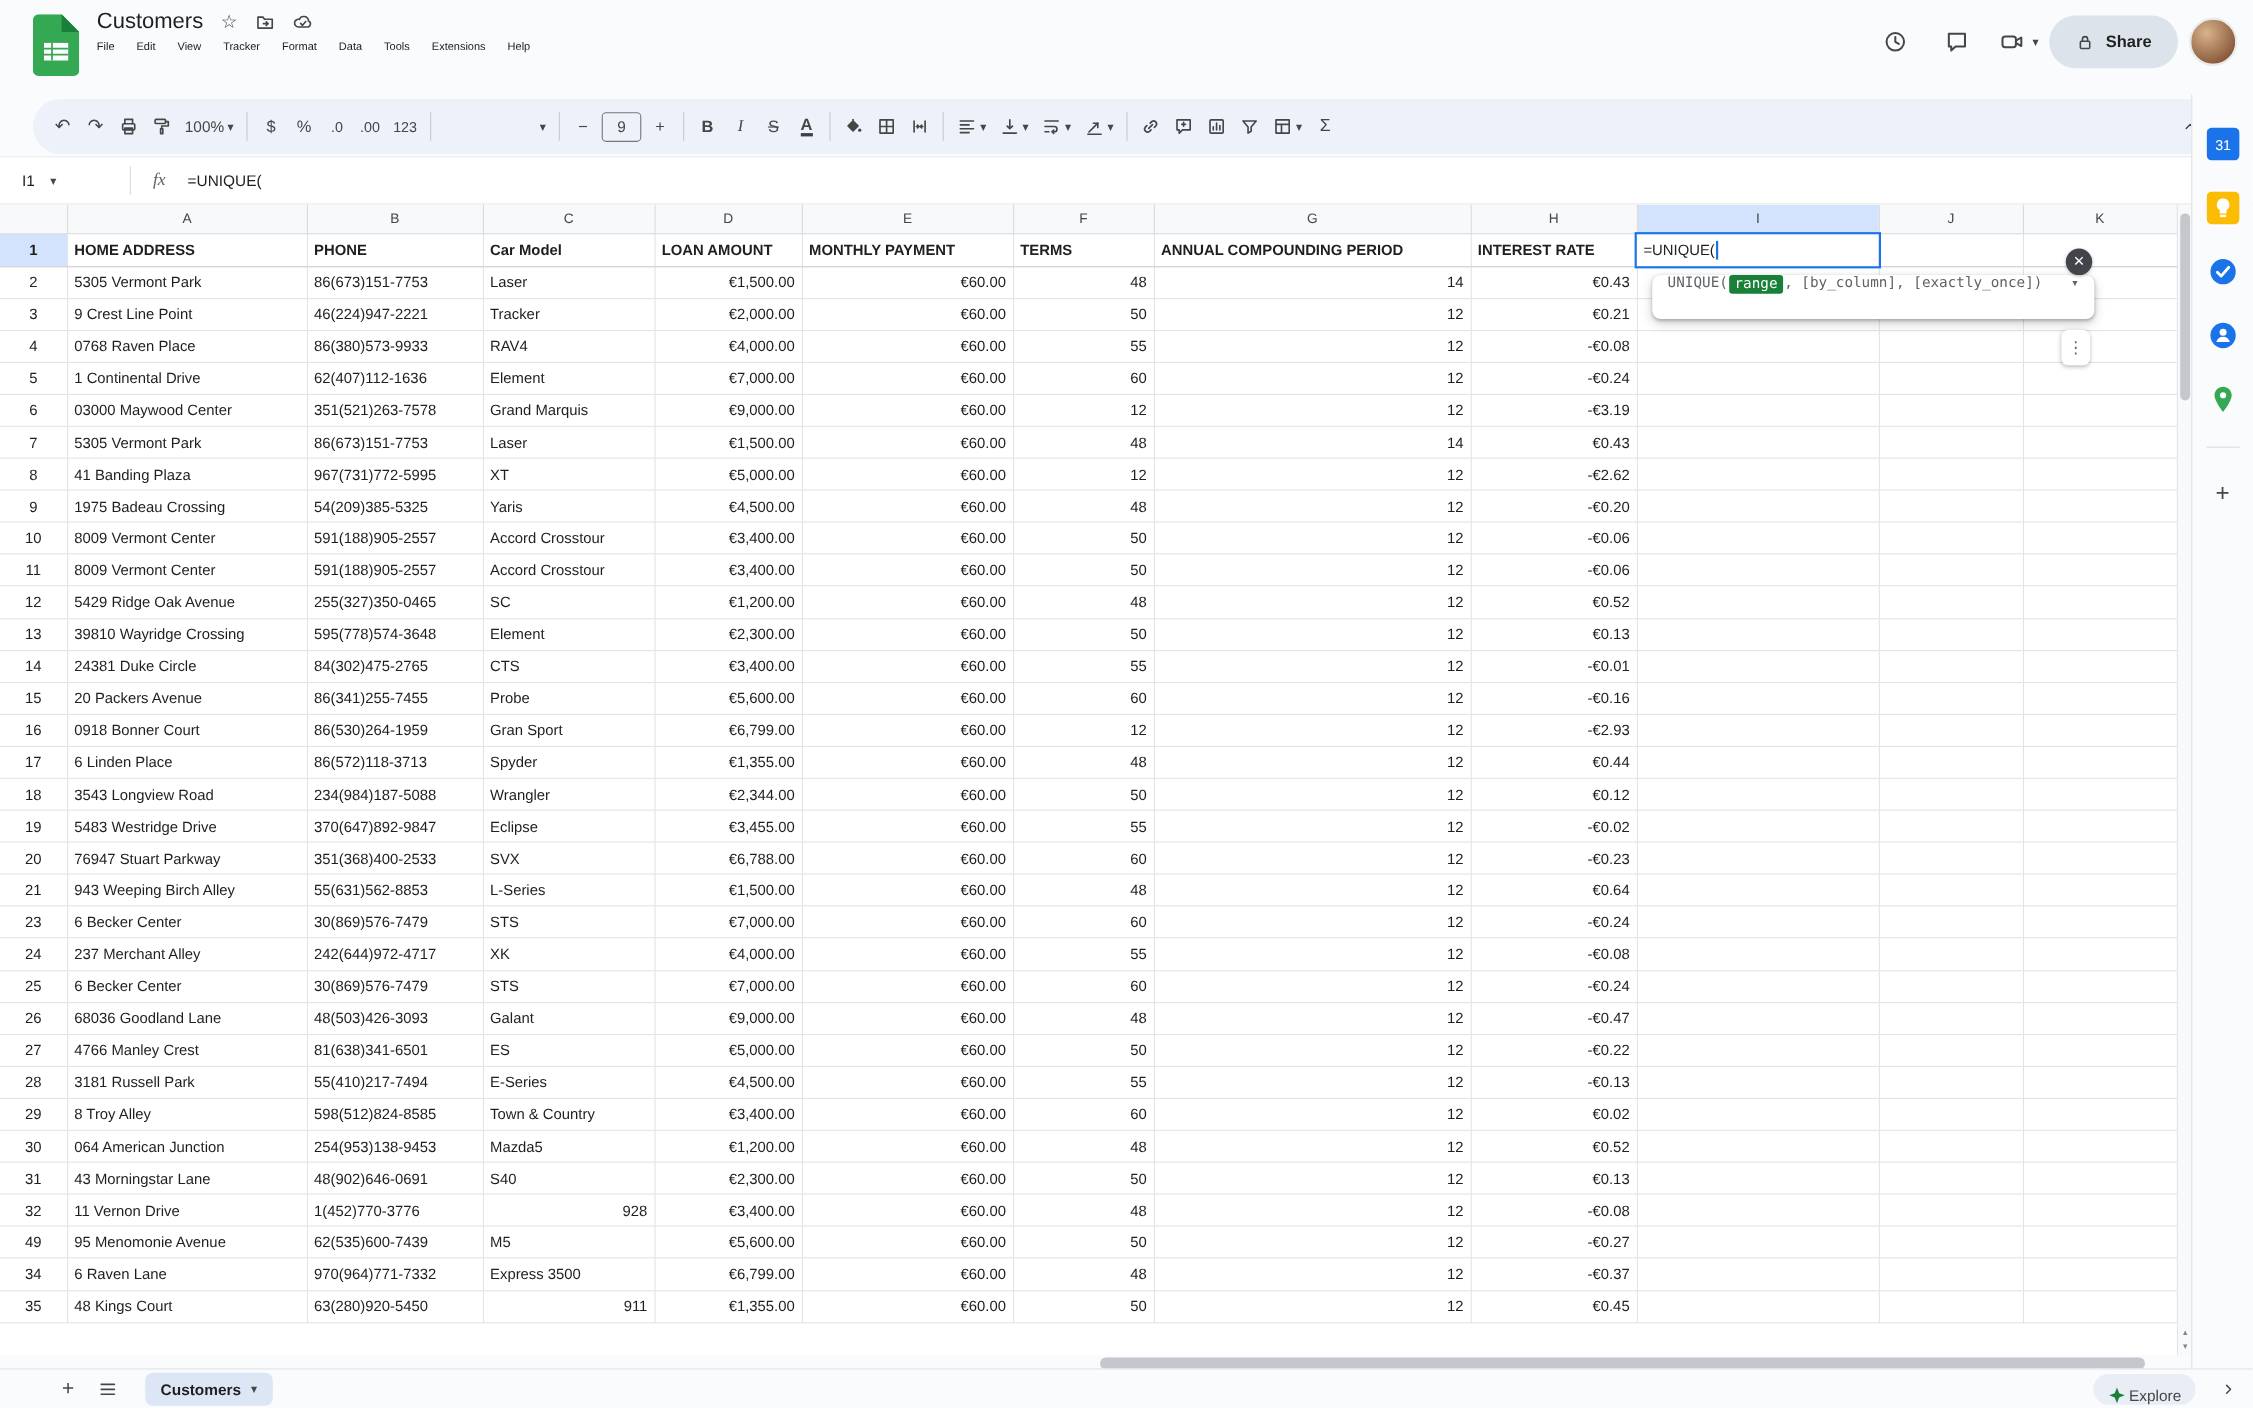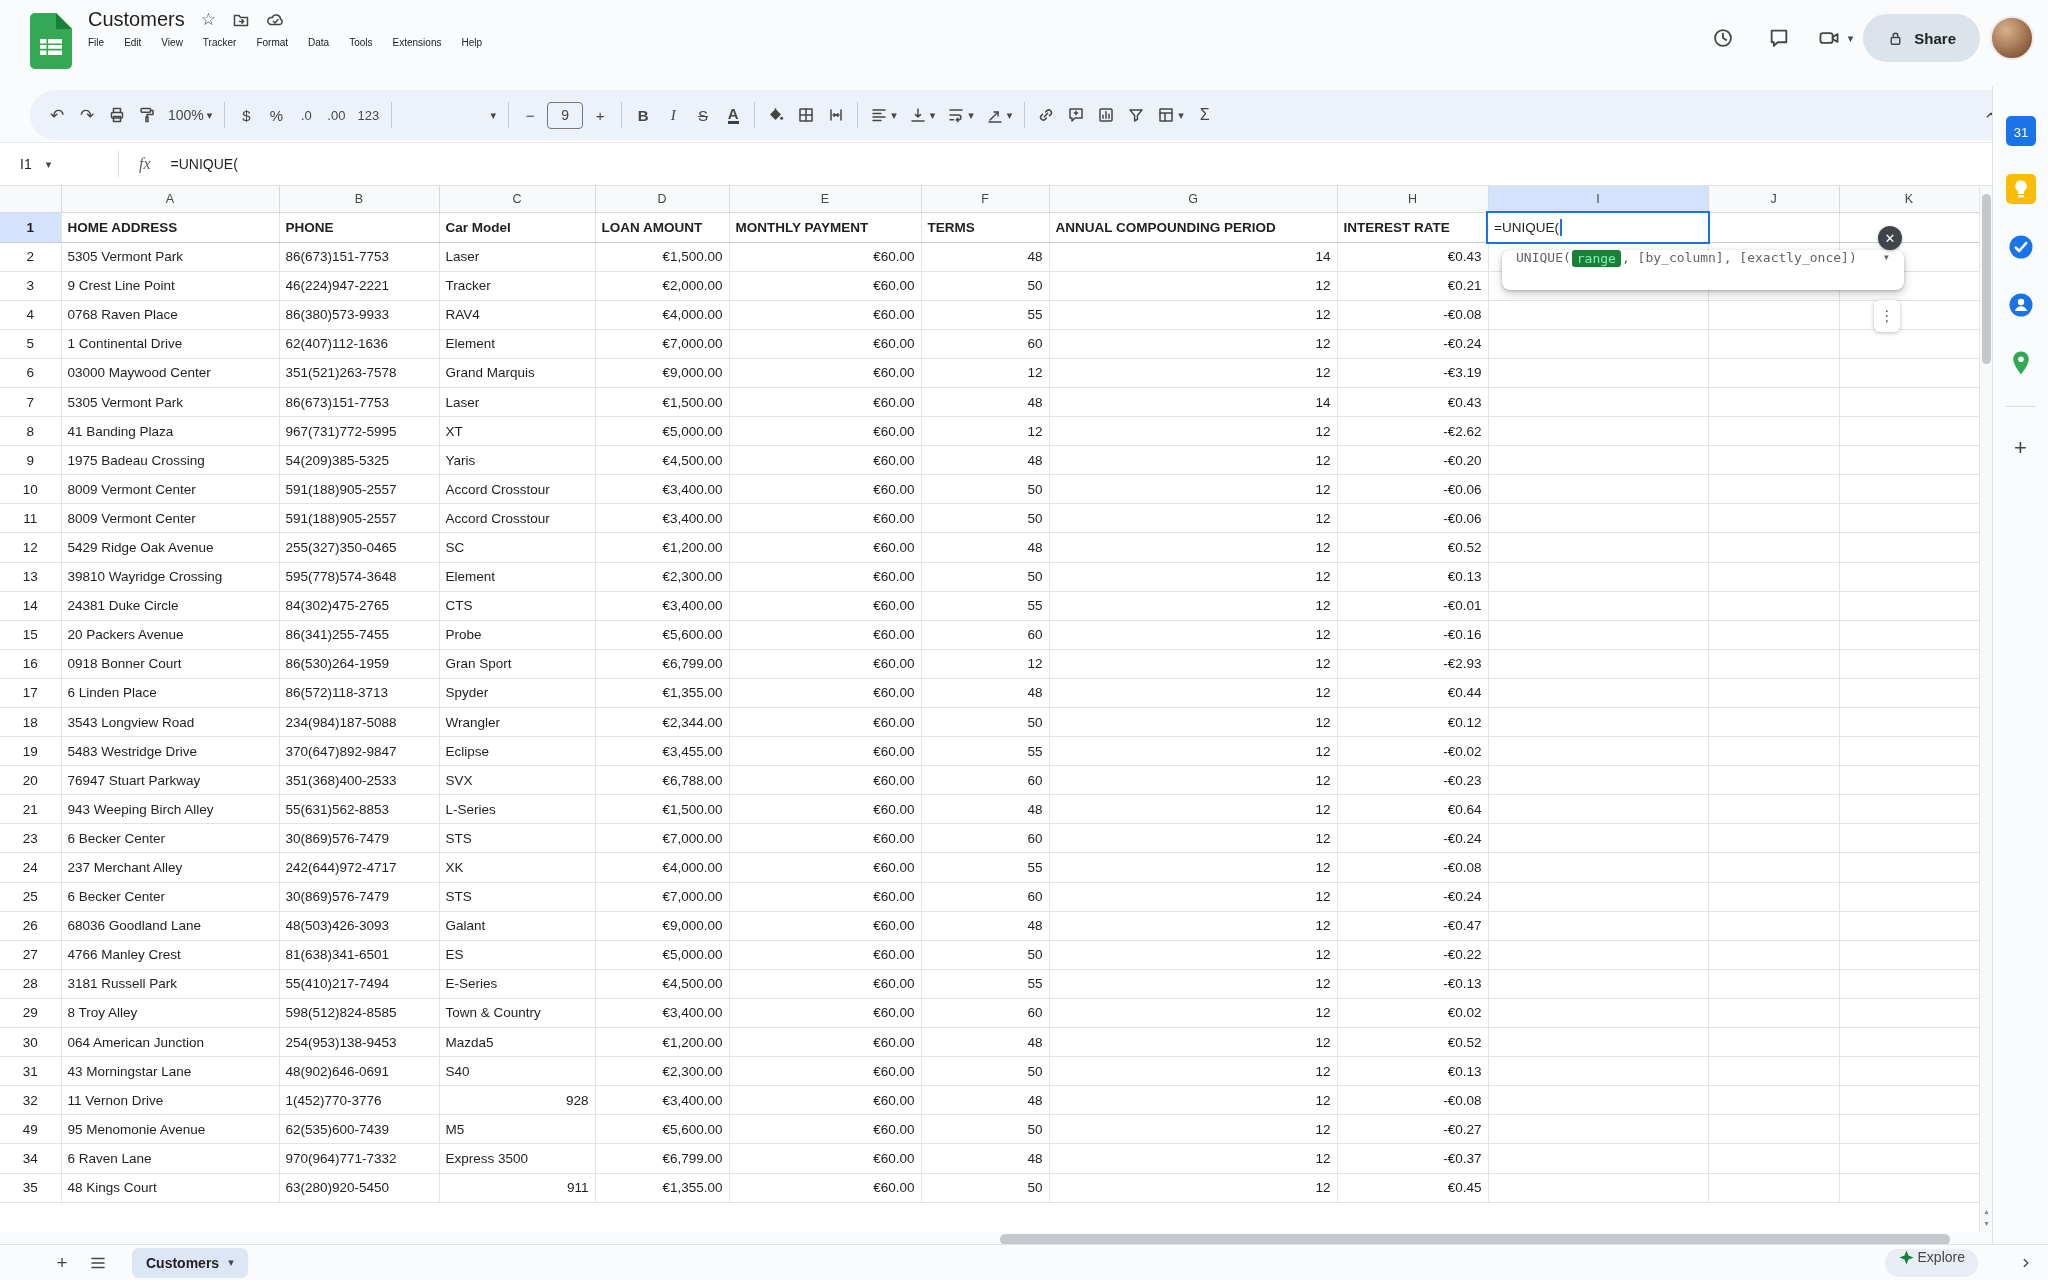--- a/index.html
+++ b/index.html
@@ -55,41 +55,41 @@
   td.num{text-align:right}
   td.dup{background:var(--dup)}
   td.sel{background:var(--sel) !important}
 
   
   .editcell{position:absolute;left:1486px;top:211px;width:224px;height:33px;border:2px solid var(--blue);background:#fff;display:flex;align-items:center;padding-left:6px;font-size:13.5px}
   .caret-line{width:2px;height:17px;background:var(--blue);margin-left:1px}
 
   
   .helpbox{position:absolute;left:1502px;top:250px;width:402px;height:40px;background:#fff;border-radius:8px;box-shadow:0 1px 3px rgba(60,64,67,.3),0 4px 10px rgba(60,64,67,.25);display:flex;align-items:flex-start;padding:0 14px;font-family:"DejaVu Sans Mono",monospace;font-size:13px;color:#5f6368}
-  .chip{background:var(--green);color:#86efac;border-radius:3px;padding:1px 5px;margin:0 1px}
+  .chip{background:var(--green);color:#ffffff;border-radius:3px;padding:1px 5px;margin:0 1px}
   .help-caret{margin-left:auto;color:#5f6368;font-size:12px}
   .help-close{position:absolute;left:1878px;top:226px;width:24px;height:24px;border-radius:50%;background:#414549;color:#fff;display:flex;align-items:center;justify-content:center;font-size:13px;box-shadow:0 1px 3px rgba(0,0,0,.3)}
   .help-dots{position:absolute;left:1874px;top:300px;width:26px;height:32px;background:#fff;border-radius:6px;box-shadow:0 1px 4px rgba(60,64,67,.35);display:flex;align-items:center;justify-content:center;color:#5f6368;font-size:15px}
 
   
   .vscroll{position:absolute;left:1979px;top:186px;width:13px;height:1046px;background:#f8f9fa;border-left:1px solid #e3e5e8}
   .vthumb{position:absolute;left:2px;top:8px;width:9px;height:170px;background:#c4c7cc;border-radius:5px}
   .varrows{position:absolute;left:0;bottom:2px;width:13px;text-align:center;font-size:8px;color:#80868b;line-height:12px}
   .hthumb{position:absolute;left:1000px;top:1234px;width:950px;height:11px;background:#c4c7cc;border-radius:6px}
 
   
   .rail{position:absolute;right:0;top:86px;width:56px;height:1158px;background:#f9fbfd;border-left:1px solid #e1e3e1;display:flex;flex-direction:column;align-items:center;padding-top:30px;gap:28px}
   .rail-div{width:30px;height:1px;background:#dadce0}
   .rail-plus{font-size:22px;color:var(--icon)}
 
   
   .bottombar{position:absolute;left:0;bottom:0;width:2048px;height:36px;background:#f9fbfd;border-top:1px solid #e1e3e1;display:flex;align-items:center}
   .bb-btn{width:36px;height:30px;display:flex;align-items:center;justify-content:center;color:var(--icon);font-size:19px}
   .sheet-tab{height:30px;margin-left:16px;padding:0 14px;border-radius:7px;background:#dce6f5;display:flex;align-items:center;gap:9px;font-size:14px;font-weight:bold;color:#1f1f1f}
-  .explore{position:absolute;right:70px;height:28px;padding:0 13px;border-radius:14px;background:#e9eef6;display:flex;align-items:flex-start;gap:3px;font-size:14px;color:var(--icon)}
+  .explore{position:absolute;right:52px;height:28px;padding:0 13px;border-radius:14px;background:#e9eef6;display:flex;align-items:flex-end;gap:3px;font-size:14px;color:var(--icon)}
   .panel-arrow{position:absolute;right:14px;color:var(--icon)}
 </style>
 </head>
 <body>
 
 <div id="stage">
 
   <div class="topbar">
     <div class="logo">
       <svg width="42" height="56" viewBox="0 0 42 56">

